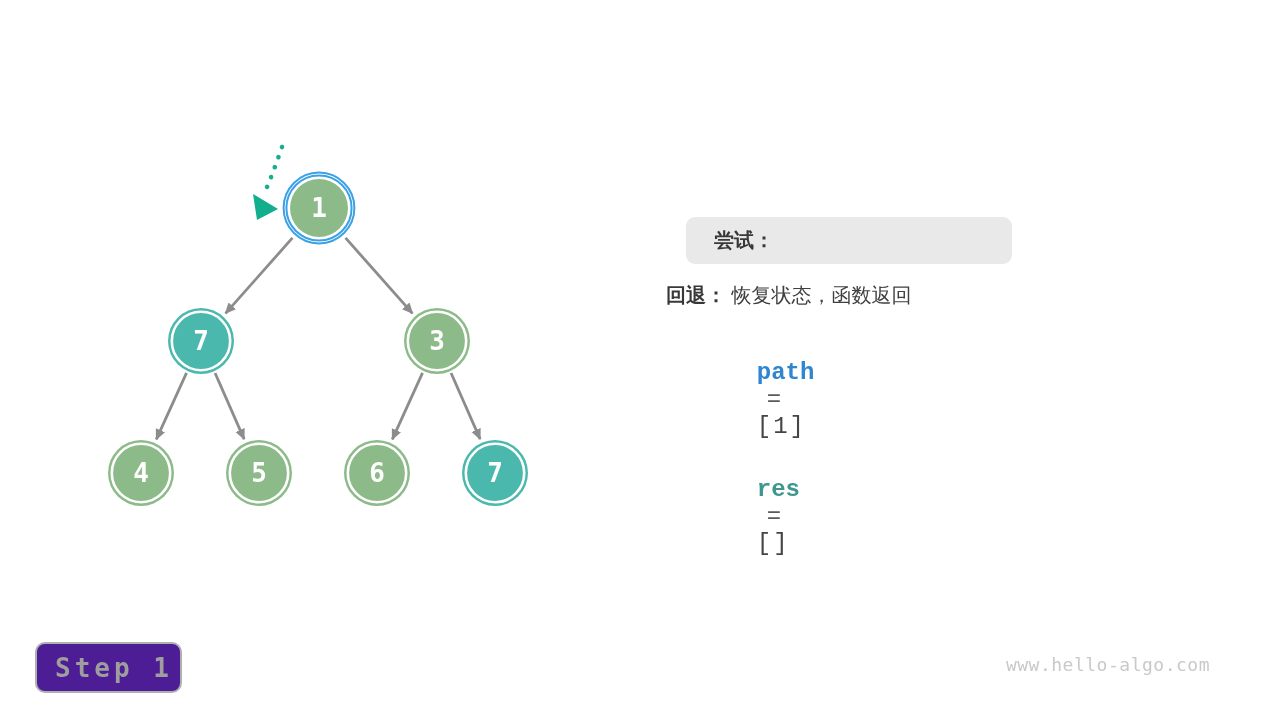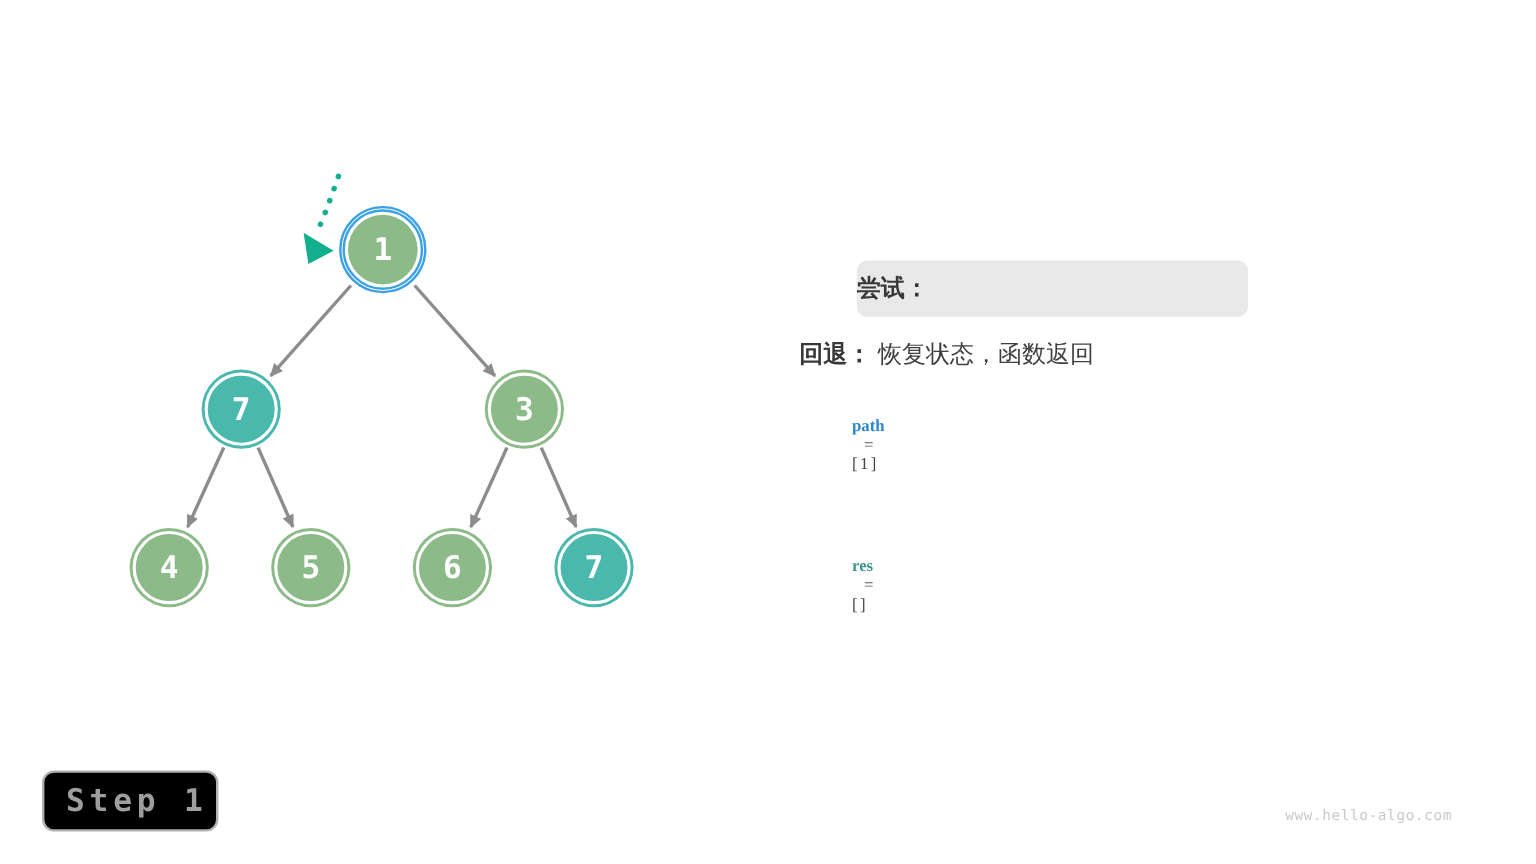--- a/index.html
+++ b/index.html
@@ -10,47 +10,47 @@
   }
   #tree-svg{position:absolute;left:0;top:0;}
   .node-label{
     font-family:"DejaVu Sans Mono","Liberation Mono",monospace;
     font-weight:bold;font-size:26px;fill:#ffffff;
   }
   .panel-line{position:absolute;font-size:20px;color:var(--text-dark);white-space:nowrap;}
   .try-box{
     left:686px;top:217px;width:326px;height:47px;
     background:var(--box-bg);border-radius:9px;
-    display:flex;align-items:center;padding-left:0;box-sizing:border-box;margin-left:28px;
+    display:flex;align-items:center;padding-left:28px;box-sizing:border-box;
   }
   .back-line{left:666px;top:282px;}
   .bold-label{font-weight:bold;color:#383838;}
   .code-line{
-    position:absolute;left:703px;
-    font-family:Liberation Serif, serif;
-    font-size:14px;color:#454545;white-space:pre;
+    position:absolute;left:728px;
+    font-family:Liberation Mono, monospace;
+    font-size:24px;color:#454545;white-space:pre;
   }
   .path-line{top:332px;}
   .res-line{top:449px;}
   .code-name{font-weight:bold;}
   .path-line .code-name{color:var(--path-color);}
   .res-line .code-name{color:var(--res-color);}
   .code-op{margin:0 10px;color:#5a5a5a;}
   .code-value{letter-spacing:2px;}
   .step-badge{
     position:absolute;left:35px;top:642px;width:147px;height:51px;
-    border:2px solid #b0b0b0;border-radius:10px;background:#000000;
+    border:2px solid #b0b0b0;border-radius:10px;background:#4c1d95;
     display:flex;align-items:center;justify-content:center;box-sizing:border-box;
     font-family:"DejaVu Sans Mono","Liberation Mono",monospace;
     font-weight:bold;font-size:26px;letter-spacing:4px;color:var(--muted-gray);padding-left:11px;
   }
   .watermark{
-    position:absolute;right:70px;top:672px;
+    position:absolute;right:70px;top:654px;
     font-family:"DejaVu Sans Mono","Liberation Mono",monospace;
-    font-size:12px;color:var(--watermark-gray);letter-spacing:0.5px;
+    font-size:18px;color:var(--watermark-gray);letter-spacing:0.5px;
   }
 </style>
 </head>
 <body style="--text-dark: #3f3f3f; --muted-gray: #9e9e9e; --box-bg: #e9e9e9; --watermark-gray: #c9c9c9; --path-color: #2e86d1; --res-color: #3d978f;">
 
 <svg id="tree-svg" width="640" height="560" viewBox="0 0 640 560">
     <defs>
       <marker id="arrowhead" markerUnits="userSpaceOnUse" markerWidth="14" markerHeight="14" refX="10" refY="5" orient="auto">
         <polygon points="0,0 11,5 0,10" fill="#8c8c8c"></polygon>
       </marker>

